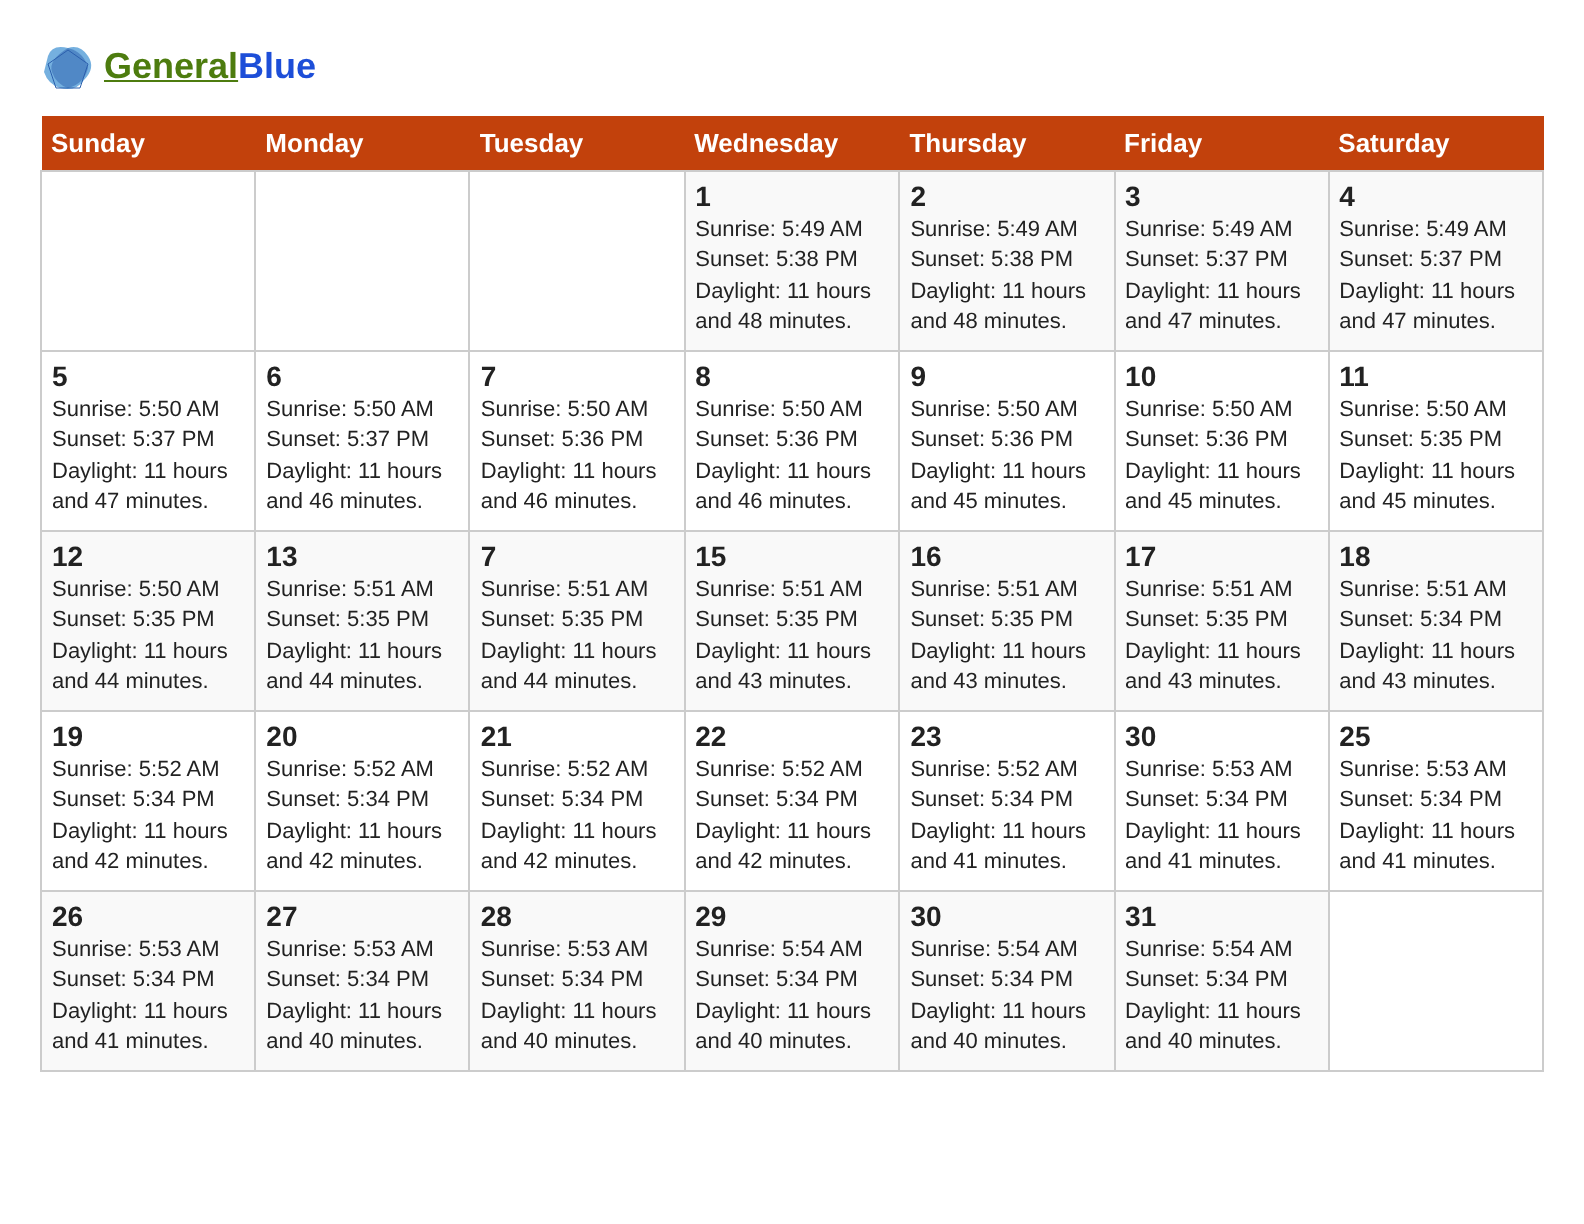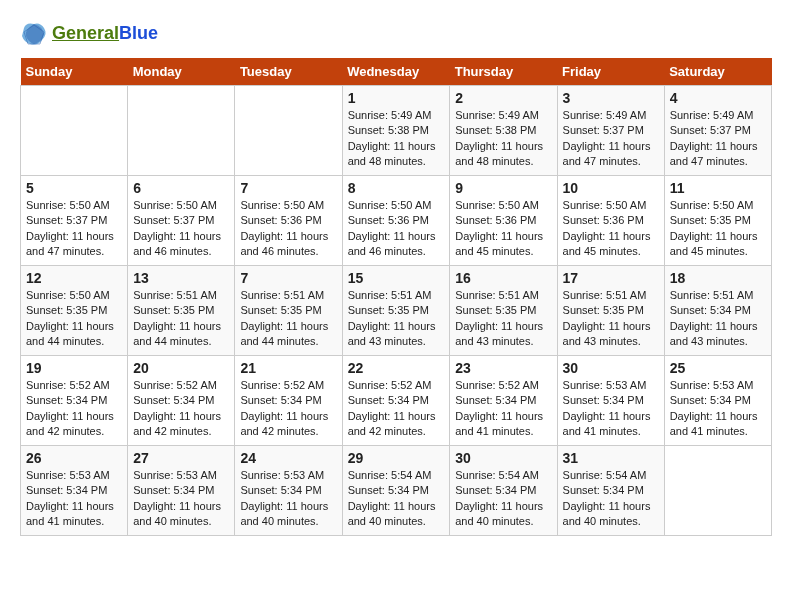--- a/index.html
+++ b/index.html
@@ -306,21 +306,21 @@
 and 41 minutes.</div>
         </td>
         <td>
           <span class="day-number">27</span>
           <div class="day-info" style="white-space: pre-wrap;">Sunrise: 5:53 AM
 Sunset: 5:34 PM
 Daylight: 11 hours
 and 40 minutes.</div>
         </td>
         <td>
-          <span class="day-number">24</span>
+          <span class="day-number">28</span>
           <div class="day-info" style="white-space: pre-wrap;">Sunrise: 5:53 AM
 Sunset: 5:34 PM
 Daylight: 11 hours
 and 40 minutes.</div>
         </td>
         <td>
           <span class="day-number">29</span>
           <div class="day-info" style="white-space: pre-wrap;">Sunrise: 5:54 AM
 Sunset: 5:34 PM
 Daylight: 11 hours

